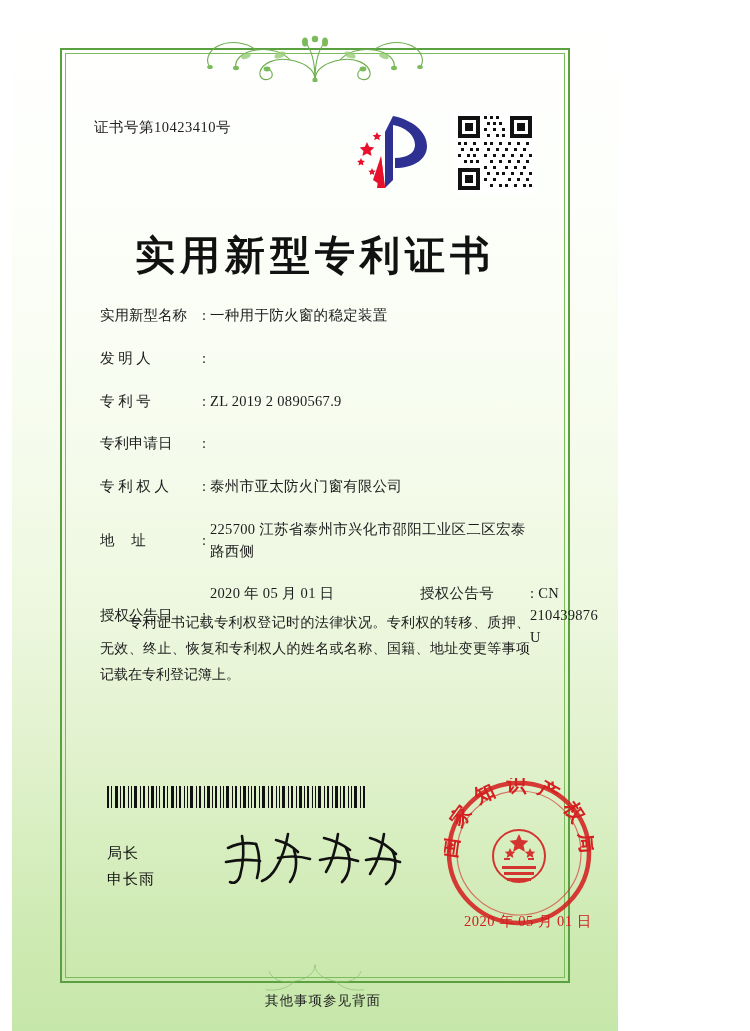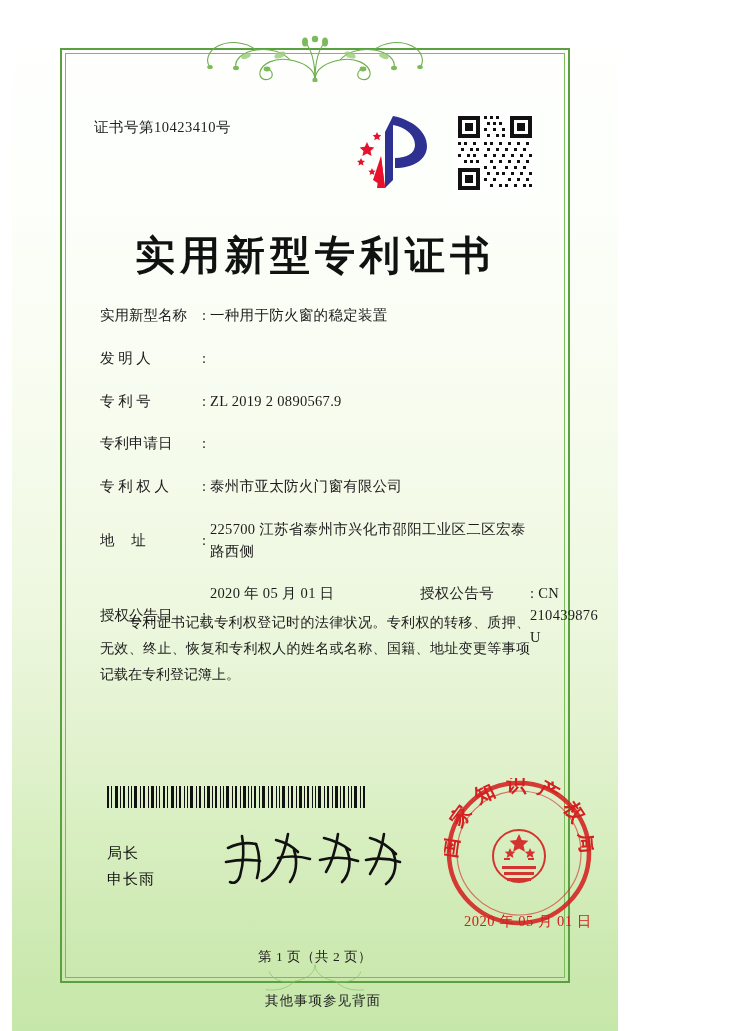--- a/index.html
+++ b/index.html
@@ -579,16 +579,15 @@
       <path id="sealArc" d="M 75 143 A 68 68 0 1 1 75.1 143" fill="none"></path>
       <path id="sealArcTop" d="M 17 97 A 62 62 0 1 1 133 97" fill="none"></path>
     </defs>
     <text font-family="Liberation Serif, serif" font-size="20" font-weight="bold" fill="#d42020" letter-spacing="10">
       <textPath href="#sealArcTop" startOffset="7%">国家知识产权局</textPath>
     </text>
   </svg>
 
   <div class="seal-date">2020 年 05 月 01 日</div>
 
-  <div class="page-no">第 1 页（共 2 页）</div>
   <div class="note">其他事项参见背面</div>
 
 </div>
 
 </body></html>

